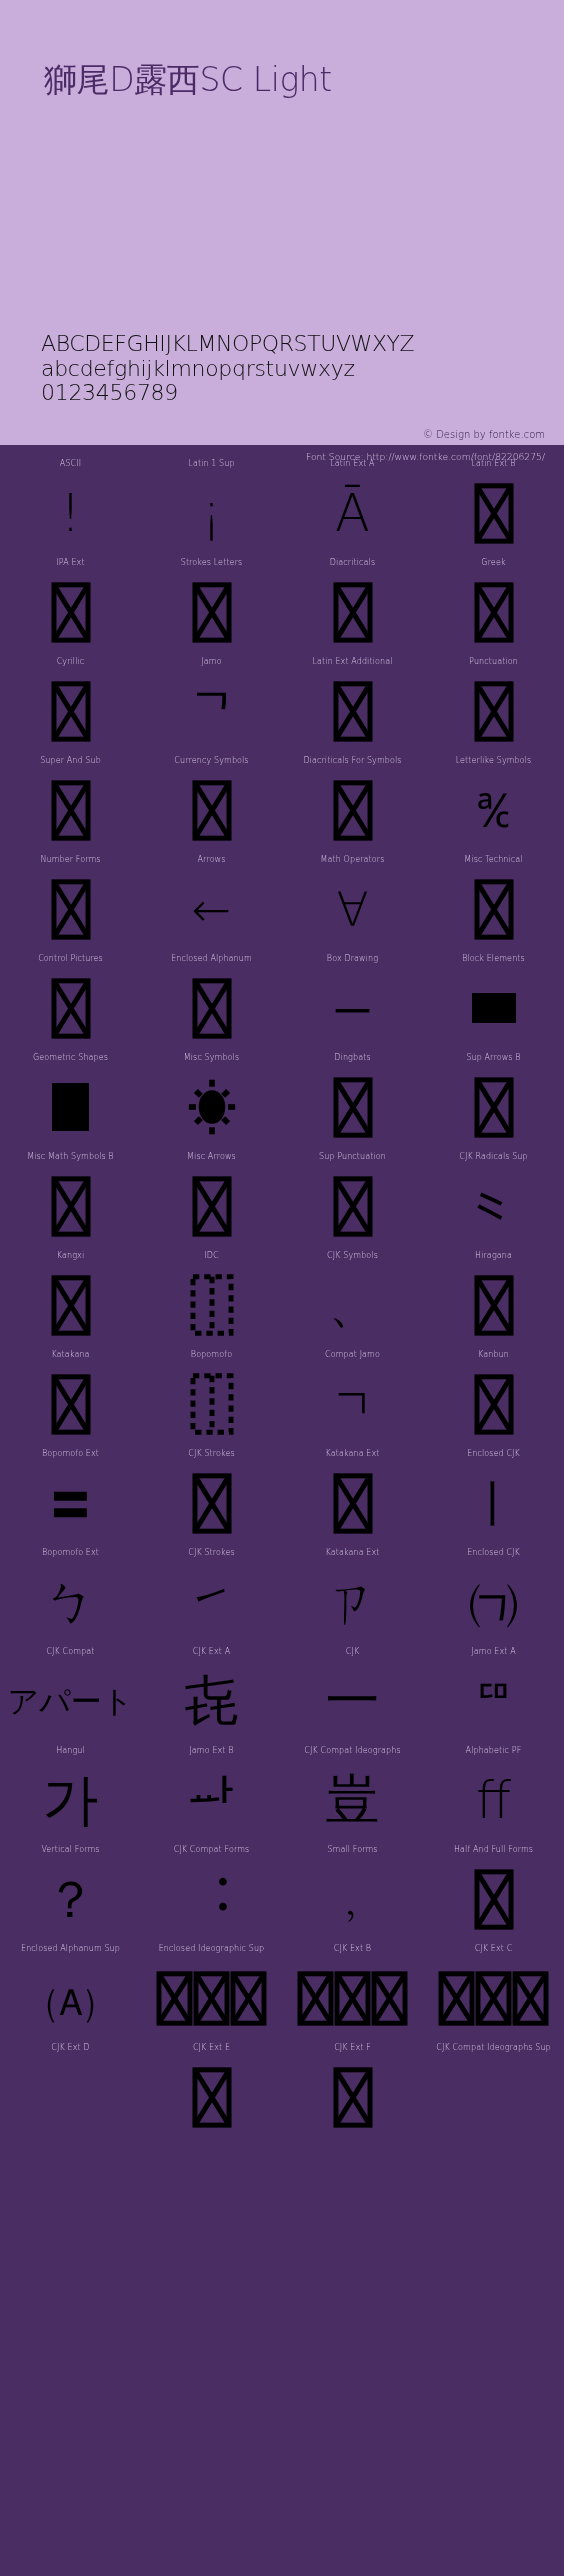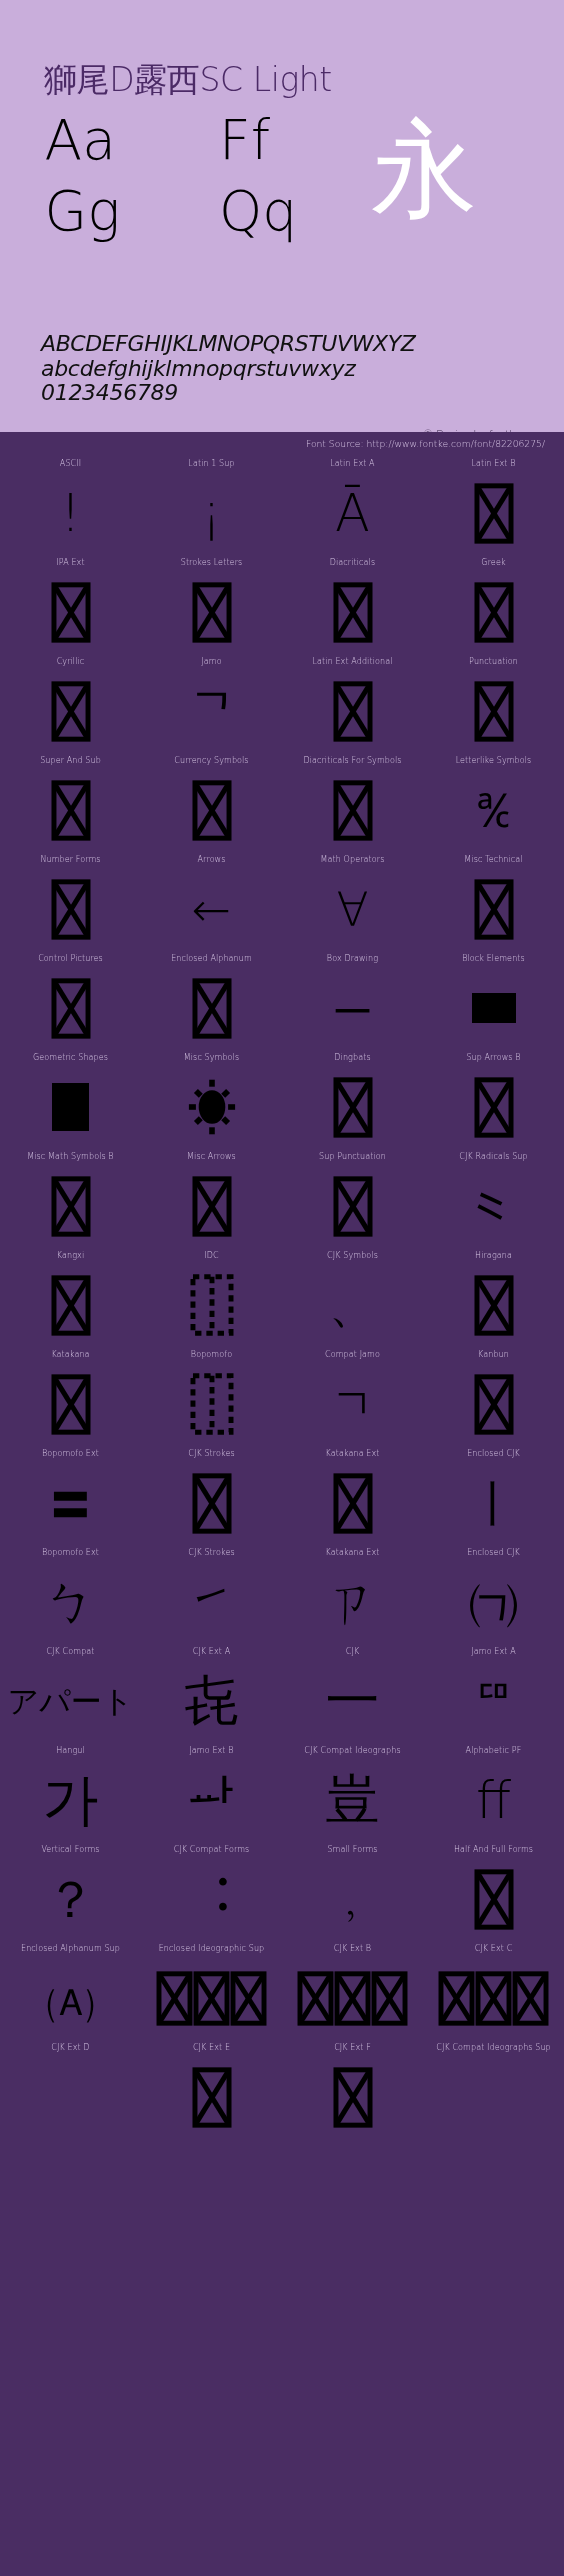--- a/index.html
+++ b/index.html
@@ -61,40 +61,39 @@
     font-weight: 300;
   }
 
   .alphabet-block {
     position: absolute;
     left: 41px;
     top: 332px;
     color: #111;
     font-family: "DejaVu Sans", sans-serif;
     font-weight: 300;
-    font-style: italic;
   }
   .alpha-line { font-size: 22px; line-height: 1.12; letter-spacing: -0.3px; white-space: nowrap; }
   .alpha-line.upper { letter-spacing: -0.4px; }
 
   .copyright {
     position: absolute;
     right: 20px;
     top: 429px;
     font-size: 10px;
     color: #2c1a3d;
     font-family: "DejaVu Sans", sans-serif;
     font-weight: 300;
   }
 
   
   .source-bar {
     position: absolute;
     left: 0;
-    top: 432px;
+    top: 445px;
     width: 565px;
     height: 27px;
     background: #4a2d63;
   }
   .source-text {
     position: absolute;
     right: 20px;
     top: 5.6px;
     font-size: 9.2px;
     color: #d6c4e4;
@@ -159,27 +158,20 @@
 
   .sun-icon { display:block; }
 </style>
 </head>
 <body>
 
 <div class="header">
 
   <div class="font-title">獅尾D露西SC Light</div>
 
-  <div class="glyph-row">
-    <div class="glyph-cell g-aa">Aa</div>
-    <div class="glyph-cell g-ff">Ff</div>
-    <div class="glyph-cell g-gg">Gg</div>
-    <div class="glyph-cell g-qq">Qq</div>
-    <div class="glyph-cell g-yong">永</div>
-  </div>
 
   <div class="alphabet-block">
     <div class="alpha-line upper">ABCDEFGHIJKLMNOPQRSTUVWXYZ</div>
     <div class="alpha-line">abcdefghijklmnopqrstuvwxyz</div>
     <div class="alpha-line">0123456789</div>
   </div>
 
   <div class="copyright">© Design by fontke.com</div>
 </div>
 

